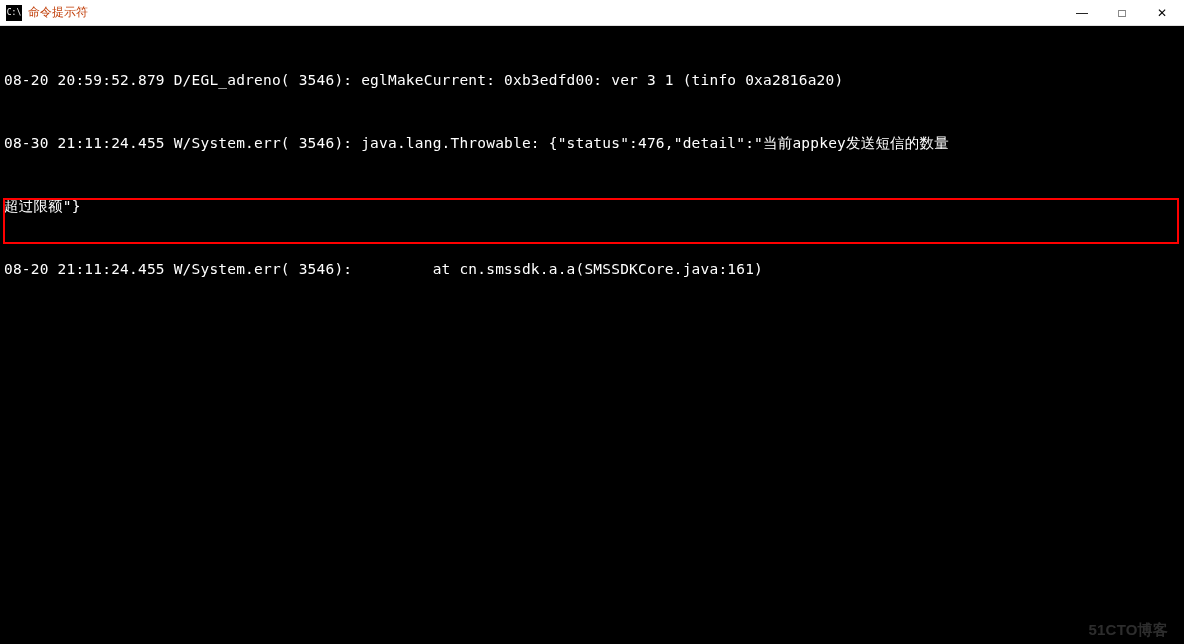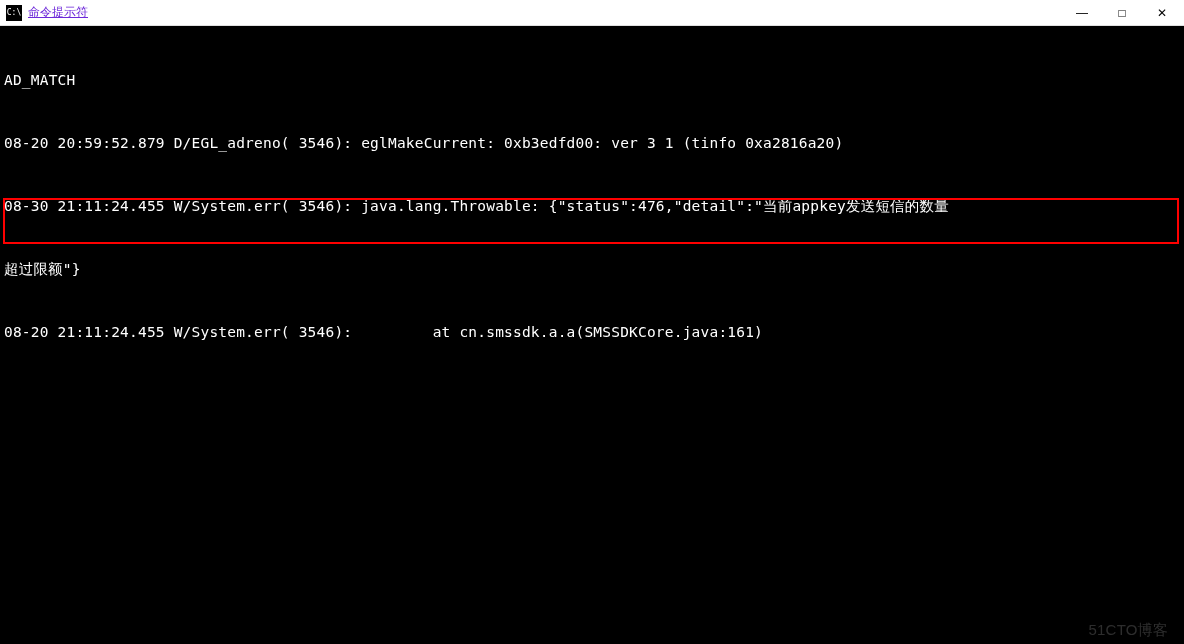--- a/index.html
+++ b/index.html
@@ -34,23 +34,22 @@
       height: 16px;
       background: #000;
       color: #fff;
       font-size: 8px;
       display: flex;
       align-items: center;
       justify-content: center;
       font-family: monospace;
     }
     .titlebar-title {
-      color: #6d28d9;
+      color: #c2410c;
       font-size: 12px;
-      text-decoration: underline;
     }
     .titlebar-controls {
       display: flex;
       gap: 0;
     }
     .titlebar-btn {
       width: 40px;
       height: 24px;
       display: flex;
       align-items: center;
@@ -85,39 +84,39 @@
       height: 46px;
     }
     .watermark {
       position: absolute;
       right: 16px;
       bottom: 4px;
       color: rgba(180,180,180,0.25);
       font-size: 15px;
       font-family: 'Microsoft YaHei', sans-serif;
       pointer-events: none;
+      font-weight: bold;
     }
   </style>
 </head>
 <body>
 
 <div class="titlebar">
   <div class="titlebar-left">
     <div class="titlebar-icon">C:\</div>
     <span class="titlebar-title">命令提示符</span>
   </div>
   <div class="titlebar-controls">
     <div class="titlebar-btn">—</div>
     <div class="titlebar-btn">□</div>
     <div class="titlebar-btn">✕</div>
   </div>
 </div>
 
 <div class="terminal">
-  <div class="log-line">AD_MATCH</div>
   <div class="log-line">08-20 20:59:52.879 D/EGL_adreno( 3546): eglMakeCurrent: 0xb3edfd00: ver 3 1 (tinfo 0xa2816a20)</div>
   <div class="log-line">08-30 21:11:24.455 W/System.err( 3546): java.lang.Throwable: {"status":476,"detail":"当前appkey发送短信的数量</div>
   <div class="log-line">超过限额"}</div>
   <div class="log-line">08-20 21:11:24.455 W/System.err( 3546):         at cn.smssdk.a.a(SMSSDKCore.java:161)</div>
   
   
   
   
   
   

